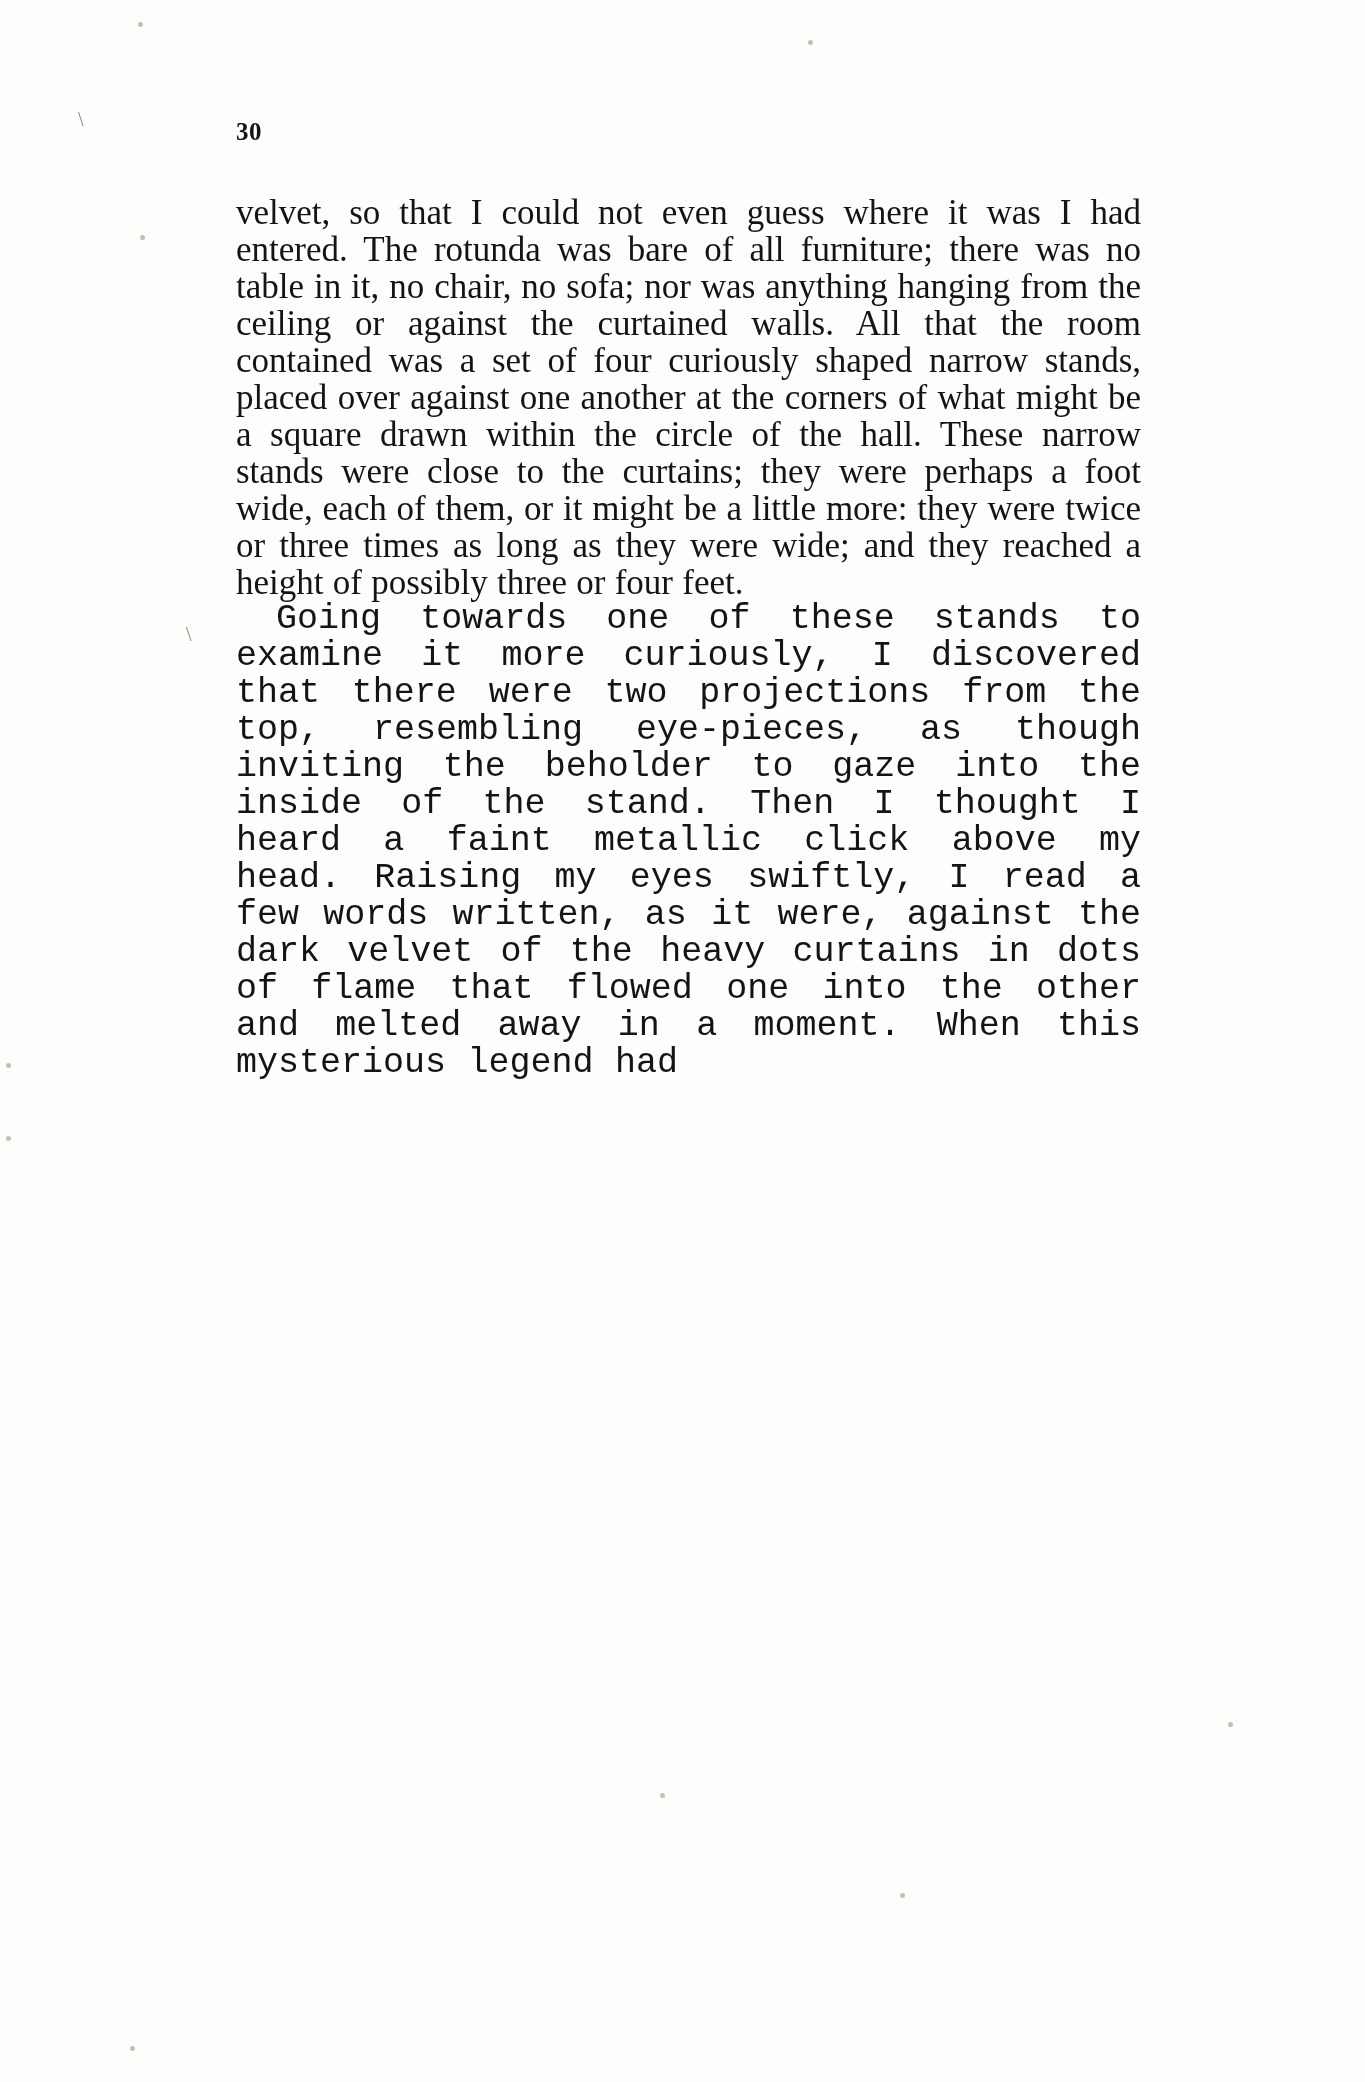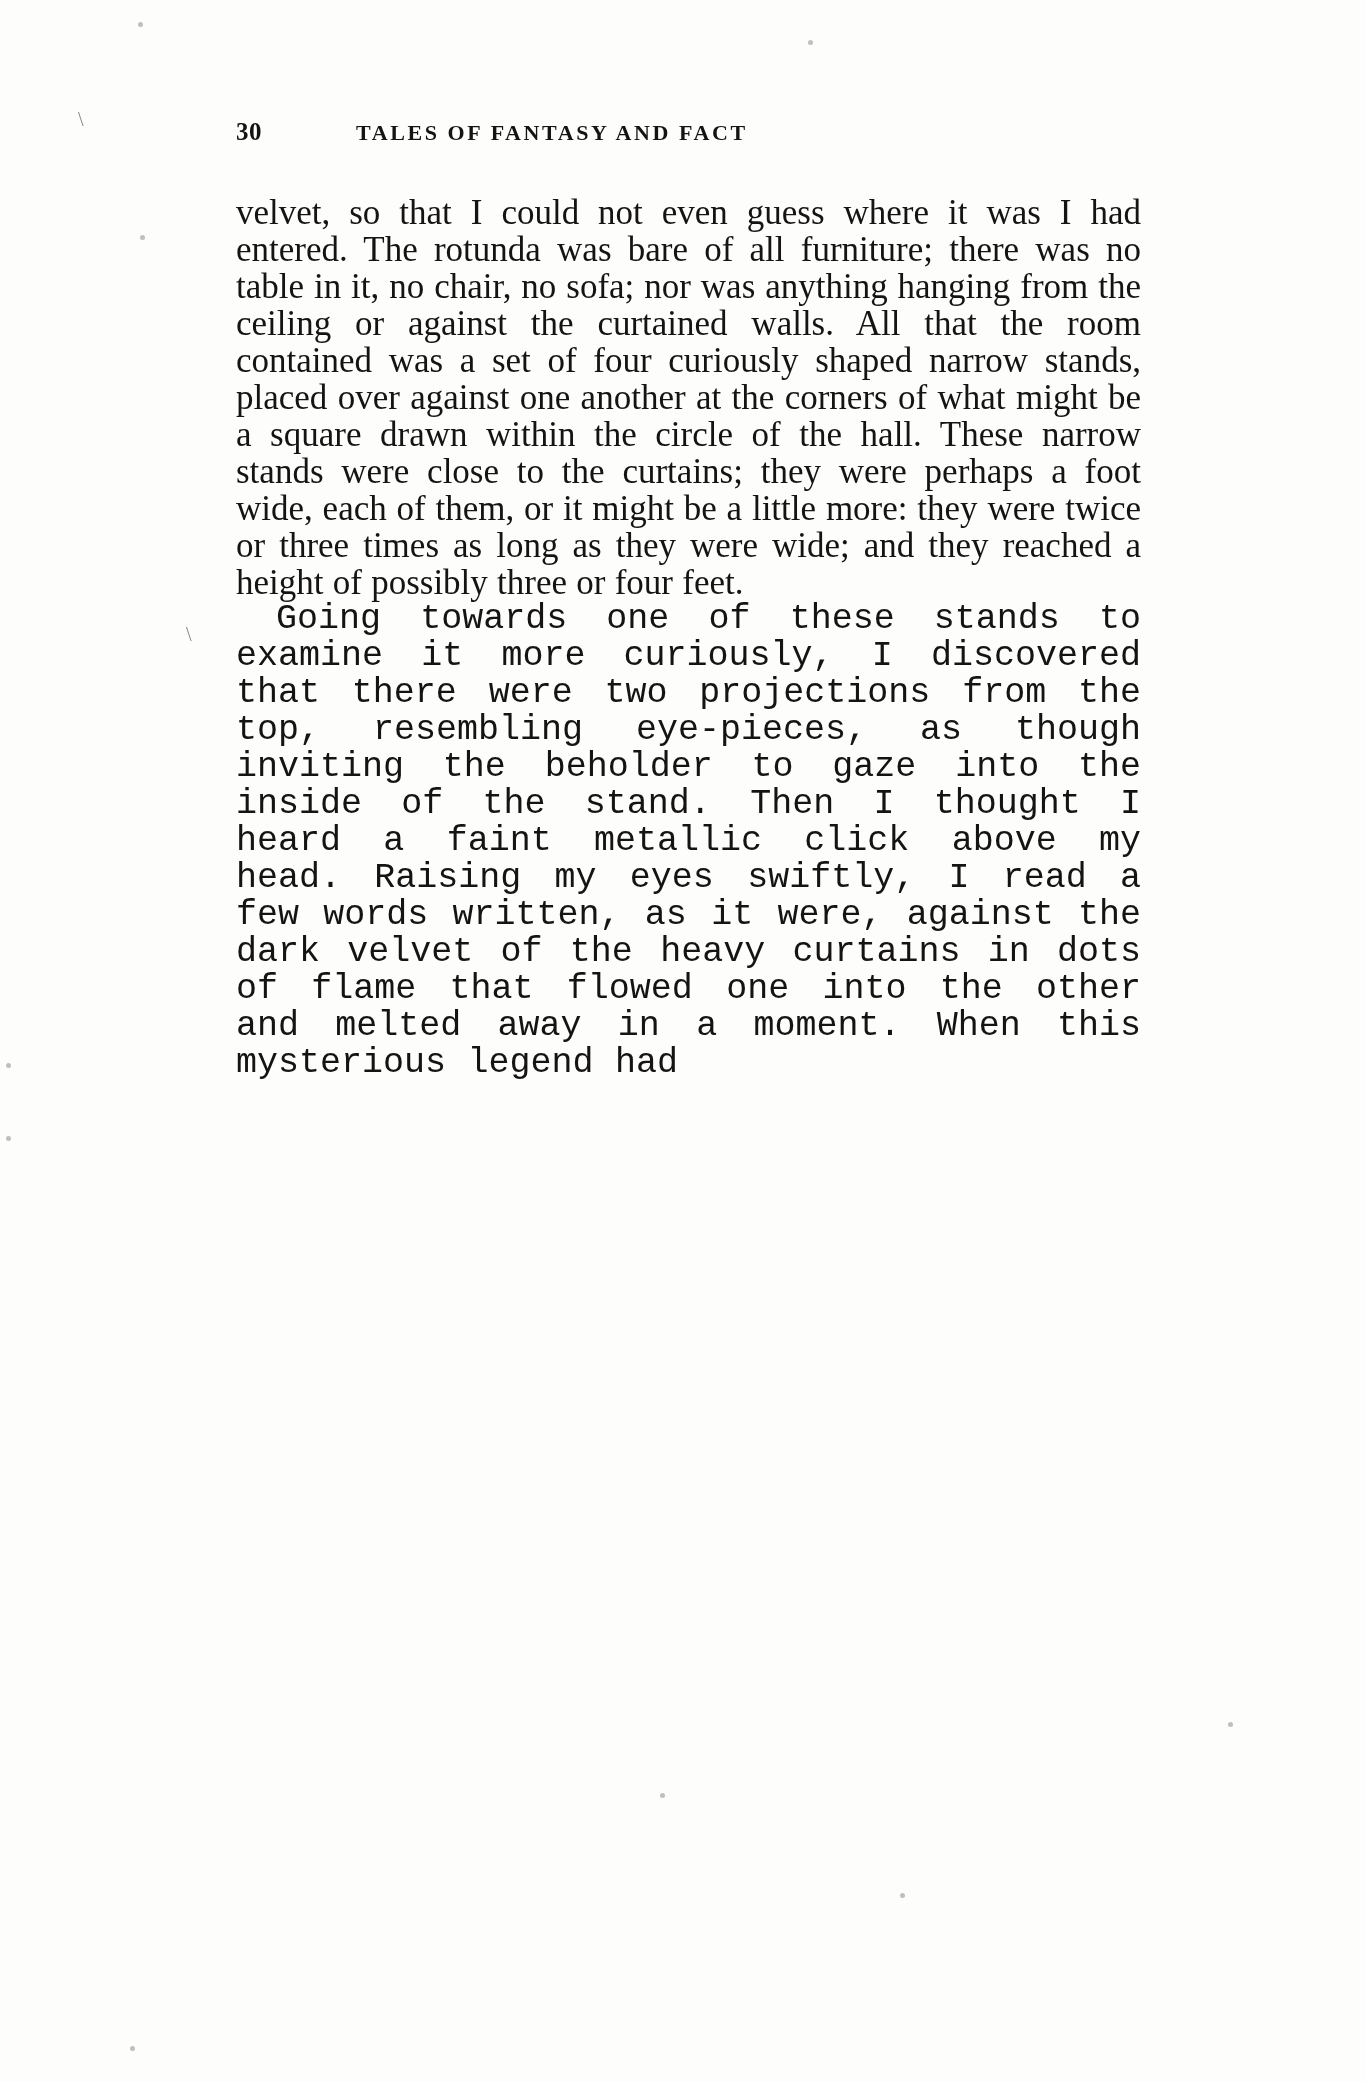--- a/index.html
+++ b/index.html
@@ -87,20 +87,19 @@
   <div class="speck" style="left:6px; top:1136px; width:5px; height:5px;"></div>
   <div class="speck" style="left:660px; top:1793px; width:5px; height:5px;"></div>
   <div class="speck" style="left:1228px; top:1722px; width:5px; height:5px;"></div>
   <div class="speck" style="left:900px; top:1893px; width:5px; height:5px;"></div>
   <div class="speck" style="left:130px; top:2046px; width:5px; height:5px;"></div>
 
   <div class="content">
 
     <div class="running-head">
       <span class="folio">30</span>
-      <span class="head-title">TALES OF FANTASY AND FACT</span>
     </div>
 
     <p class="body-par">velvet, so that I could not even guess where it was I had entered. The rotunda was bare of all furniture; there was no table in it, no chair, no sofa; nor was anything hanging from the ceiling or against the curtained walls. All that the room contained was a set of four curiously shaped narrow stands, placed over against one another at the corners of what might be a square drawn within the circle of the hall. These narrow stands were close to the curtains; they were perhaps a foot wide, each of them, or it might be a little more: they were twice or three times as long as they were wide; and they reached a height of possibly three or four feet.</p>
     <p class="body-par indent">Going towards one of these stands to examine it more curiously, I discovered that there were two projections from the top, resembling eye-pieces, as though inviting the beholder to gaze into the inside of the stand. Then I thought I heard a faint metallic click above my head. Raising my eyes swiftly, I read a few words written, as it were, against the dark velvet of the heavy curtains in dots of flame that flowed one into the other and melted away in a moment. When this mysterious legend had</p>
 
   </div>
 </div>
 
 </body></html>

